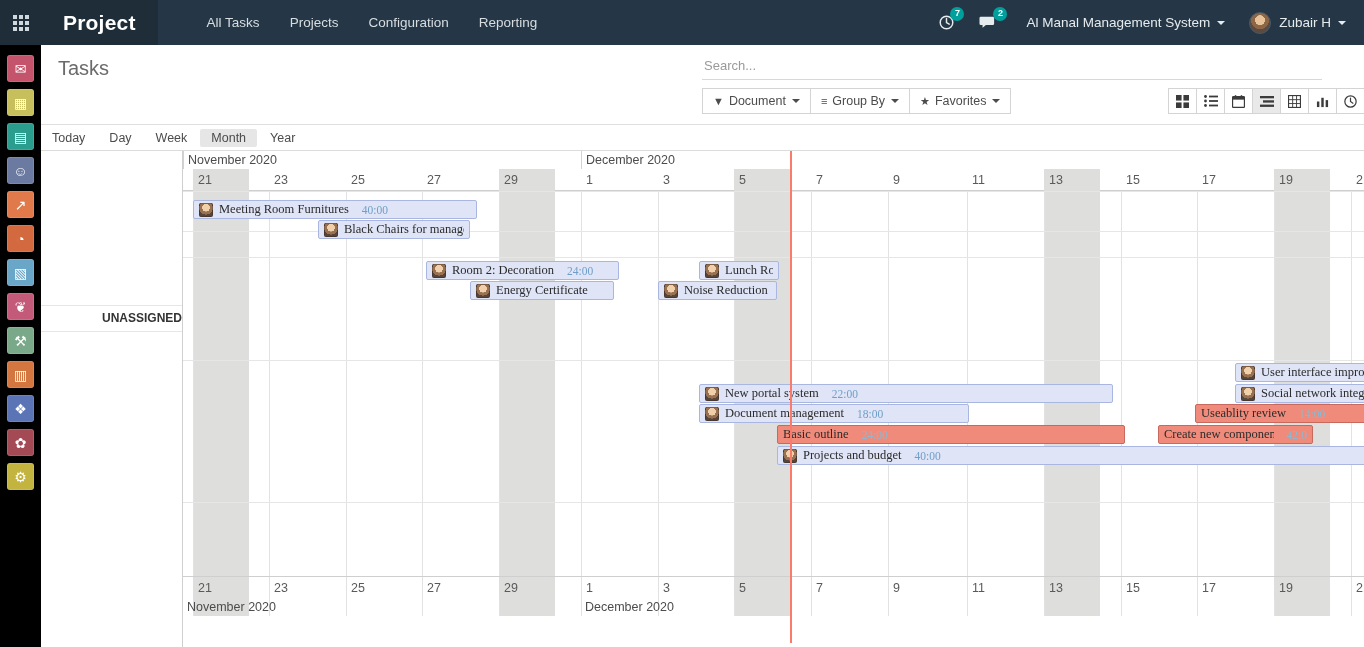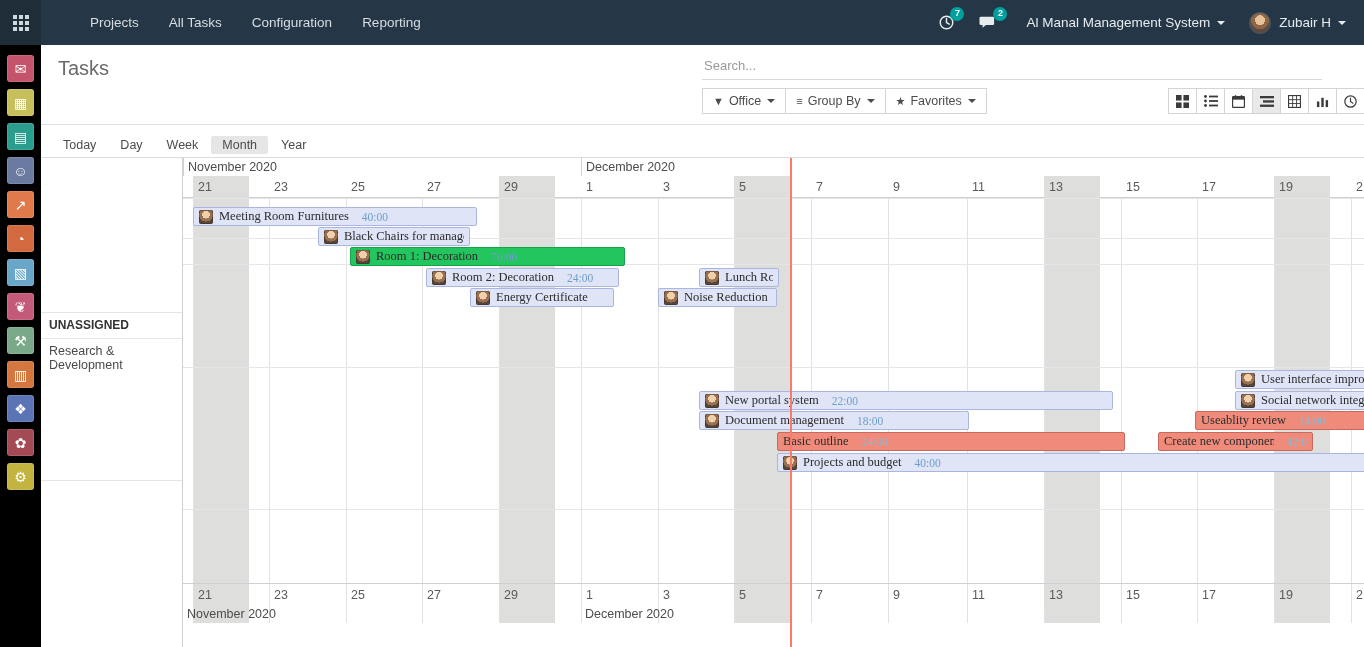--- a/index.html
+++ b/index.html
@@ -132,37 +132,36 @@
   .vbtn.active { background: #e9e9e9; }
 
   
   .gantt {
     position: absolute; left: 41px; top: 125px;
     width: 1323px; height: 522px;
     background: #fff; overflow: hidden;
   }
   .scales {
     height: 26px; border-bottom: 1px solid #dcdcdc;
-    display: flex; align-items: center; padding-left: 11px;
+    display: flex; align-items: center; padding-left: 0;
     background: #fff;
-    margin-top: 7px;
   }
   .scale {
     font-size: 12.5px; color: #4c4c4c; cursor: pointer;
     padding: 2px 11px; margin-right: 2px; border-radius: 2px;
   }
   .scale.active { background: #e6e6e6; }
 
   .grid-wrap { position: relative; height: 496px; }
 
   .rowlabels {
     position: absolute; left: 0; top: 0;
     width: 142px; height: 496px;
     border-right: 1px solid #cfcfcf;
-    background: #fff; z-index: 6;
+    background: #fff; z-index: 6; text-align: right;
   }
   .lbl-head { height: 154px; }
   .lbl-group {
     font-size: 12px; font-weight: bold; color: #333;
     padding: 5px 0 0 8px; height: 26px;
     border-top: 1px solid #e6e6e6;
   }
   .lbl-row {
     font-size: 12.5px; color: #4a4a4a;
     padding: 5px 0 0 8px;
@@ -249,23 +248,24 @@
         <i></i>
         <i></i>
         <i></i>
         <i></i>
         <i></i>
         <i></i>
         <i></i>
         <i></i>
     </span>
   </div>
+  <div class="brand">Project</div>
   <nav class="navmenu">
+    <a>All Tasks</a>
     <a>Projects</a>
-    <a>All Tasks</a>
     <a>Configuration</a>
     <a>Reporting</a>
   </nav>
   <div class="nav-right">
     <div class="nav-icon-wrap">
       <svg width="17" height="17" viewBox="0 0 20 20">
         <circle cx="10" cy="10" r="7.4" fill="none" stroke="#e6ebee" stroke-width="1.7"></circle>
         <path d="M10 5.4V10l3.2 2" fill="none" stroke="#e6ebee" stroke-width="1.7" stroke-linecap="round"></path>
       </svg>
       <span class="badge">7</span>
@@ -307,21 +307,21 @@
 <div class="cp">
   <div class="cp-title">Tasks</div>
 
   <div class="searchbox">
     <input type="text" placeholder="Search..." style="">
   </div>
 
   <div class="btn-group">
     <div class="btn">
       <span class="gi">▼</span>
-      <span>Office</span>
+      <span>Document</span>
       <span class="caret"></span>
     </div>
     <div class="btn">
       <span class="gi">≡</span>
       <span>Group By</span>
       <span class="caret"></span>
     </div>
     <div class="btn">
       <span class="gi">★</span>
       <span>Favorites</span>
@@ -393,21 +393,20 @@
       <div class="scale">Week</div>
       <div class="scale active">Month</div>
       <div class="scale">Year</div>
     </div>
 
   <div class="grid-wrap">
 
     <div class="rowlabels">
       <div class="lbl-head"></div>
       <div class="lbl-group">UNASSIGNED</div>
-      <div class="lbl-row r2">Research &amp; Development</div>
       <div class="lbl-foot"></div>
     </div>
 
     <div class="timeline">
       <div class="months" id="months">
           <div class="month" style="left: 0px; width: 398px;">November 2020</div>
           <div class="month" style="left: 398px; width: 925px;">December 2020</div>
         </div>
       <div class="days" id="days">
           <div class="day we" style="left: 10px;">21</div>
@@ -456,25 +455,20 @@
           <div class="rowsep" style="top: 311px;"></div>
           <div class="pill" style="left: 10px; width: 284px; top: 9px;">
             <span class="pav"></span>
             <span class="ptxt">Meeting Room Furnitures</span>
             <span class="phrs">40:00</span>
           </div>
           <div class="pill" style="left: 135px; width: 152px; top: 29px;">
             <span class="pav"></span>
             <span class="ptxt">Black Chairs for manage</span>
           </div>
-          <div class="pill green" style="left: 167px; width: 275px; top: 49px;">
-            <span class="pav"></span>
-            <span class="ptxt">Room 1: Decoration</span>
-            <span class="phrs">76:00</span>
-          </div>
           <div class="pill" style="left: 243px; width: 193px; top: 70px;">
             <span class="pav"></span>
             <span class="ptxt">Room 2: Decoration</span>
             <span class="phrs">24:00</span>
           </div>
           <div class="pill" style="left: 516px; width: 80px; top: 70px;">
             <span class="pav"></span>
             <span class="ptxt">Lunch Roo</span>
           </div>
           <div class="pill" style="left: 287px; width: 144px; top: 90px;">

